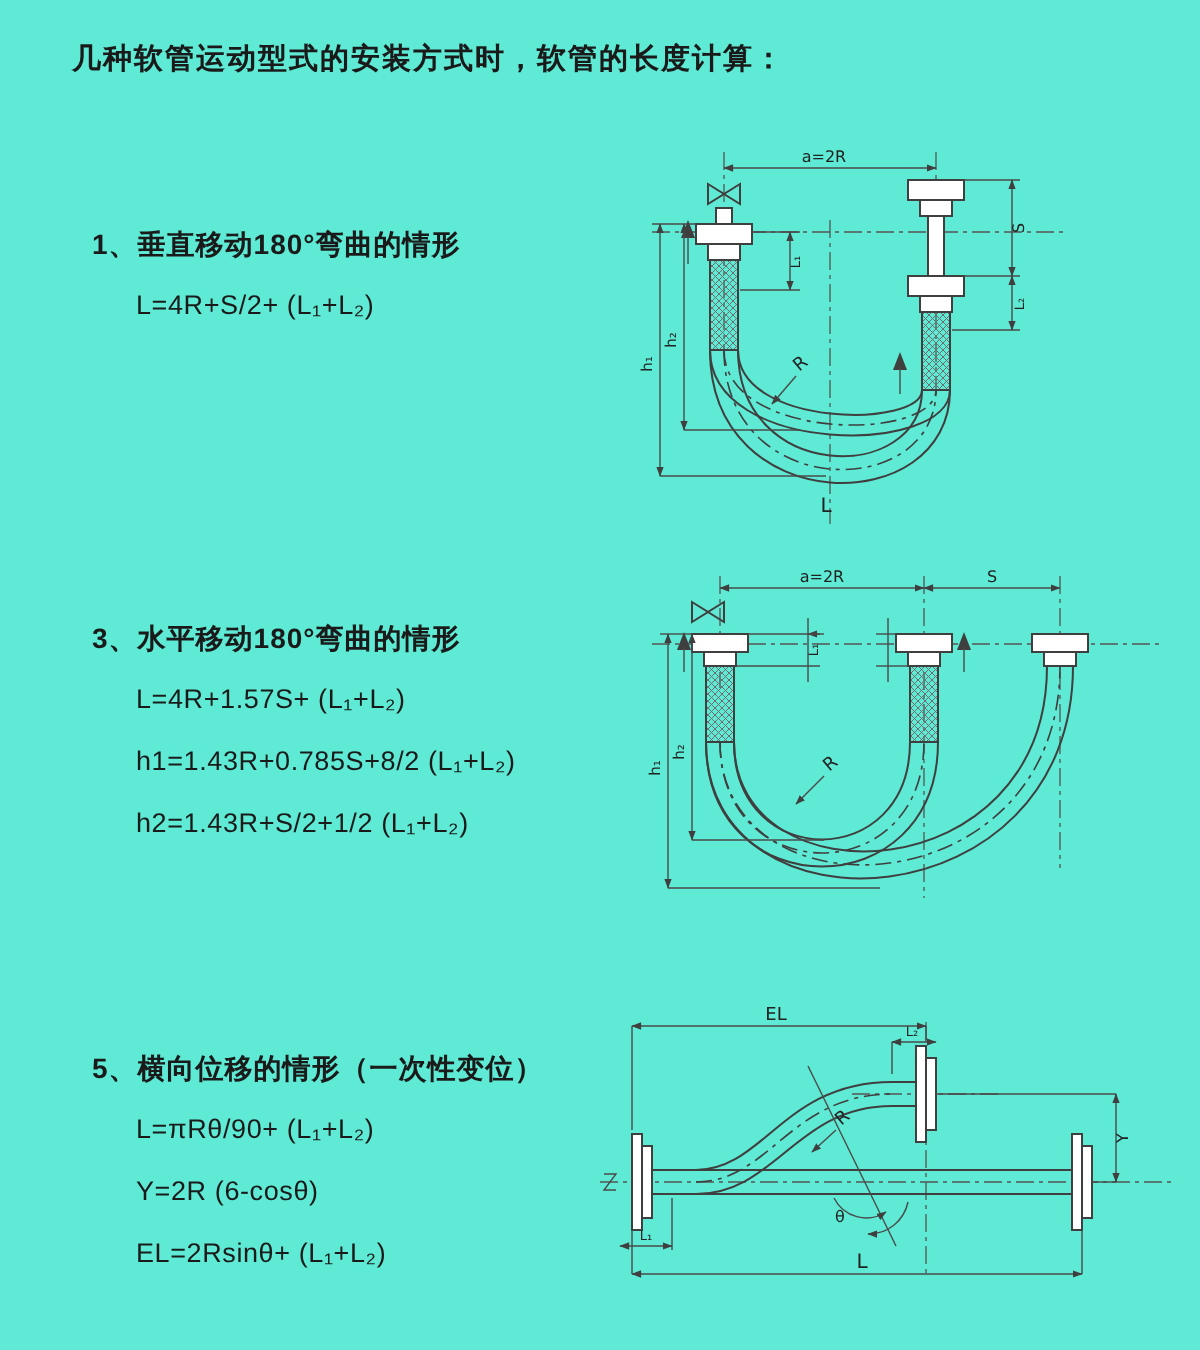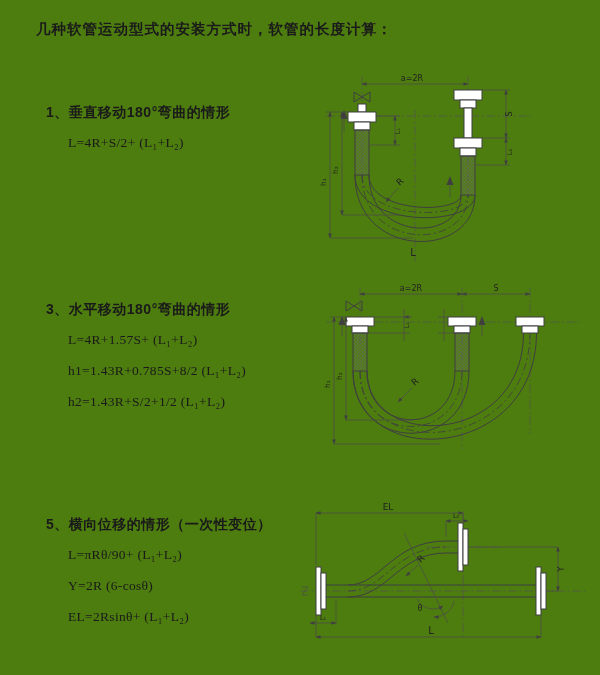--- a/index.html
+++ b/index.html
@@ -1,30 +1,30 @@
 <!DOCTYPE html>
 <html><head>
 <meta charset="utf-8">
 <style>
   html,body{margin:0;padding:0;}
   body{
     width:600px;height:675px;background:#ffffff;position:relative;overflow:hidden;
     font-family:"Liberation Sans","DejaVu Sans",sans-serif;color:#1a1a1a;
   }
-  .page{position:absolute;inset:0;background:#4d7c0f;}
+  .page{position:absolute;inset:0;background:#5eead4;}
   .title{
     position:absolute;left:36px;top:20px;font-size:14.5px;font-weight:bold;
     letter-spacing:1px;white-space:nowrap;
   }
   .sec{position:absolute;width:300px;}
   .sec1{left:46px;top:104px;}
   .sec2{left:46px;top:301px;}
   .sec3{left:46px;top:516px;}
-  .heading{font-size:14px;font-weight:bold;letter-spacing:0.5px;margin:0 0 11px 0;white-space:nowrap;}
-  .formula{font-size:13.5px;letter-spacing:0.3px;margin:0 0 11px 22px;line-height:20px;white-space:nowrap;font-family:Liberation Serif, serif;}
+  .heading{font-size:14px;font-weight:bold;letter-spacing:0.5px;margin:10px 0 11px 0;white-space:nowrap;}
+  .formula{font-size:13.5px;letter-spacing:0.3px;margin:0 0 11px 22px;line-height:20px;white-space:nowrap;}
   .fig{position:absolute;}
   .fig1{left:300px;top:70px;width:248px;height:196px;}
   .fig2{left:312px;top:284px;width:290px;height:175px;}
   .fig3{left:296px;top:503px;width:300px;height:140px;}
   svg{display:block;}
   svg text{font-family:"DejaVu Sans","Liberation Sans",sans-serif;fill:#222;}
   .ln{stroke:#3f3f3f;stroke-width:1;fill:none;}
   .thin{stroke:#4a4a4a;stroke-width:0.7;fill:none;}
   .cl{stroke:#555;stroke-width:0.65;fill:none;stroke-dasharray:9 2.5 2 2.5;}
   .hd{stroke:#3f3f3f;stroke-width:0.8;fill:none;stroke-dasharray:8 3 2 3;}

